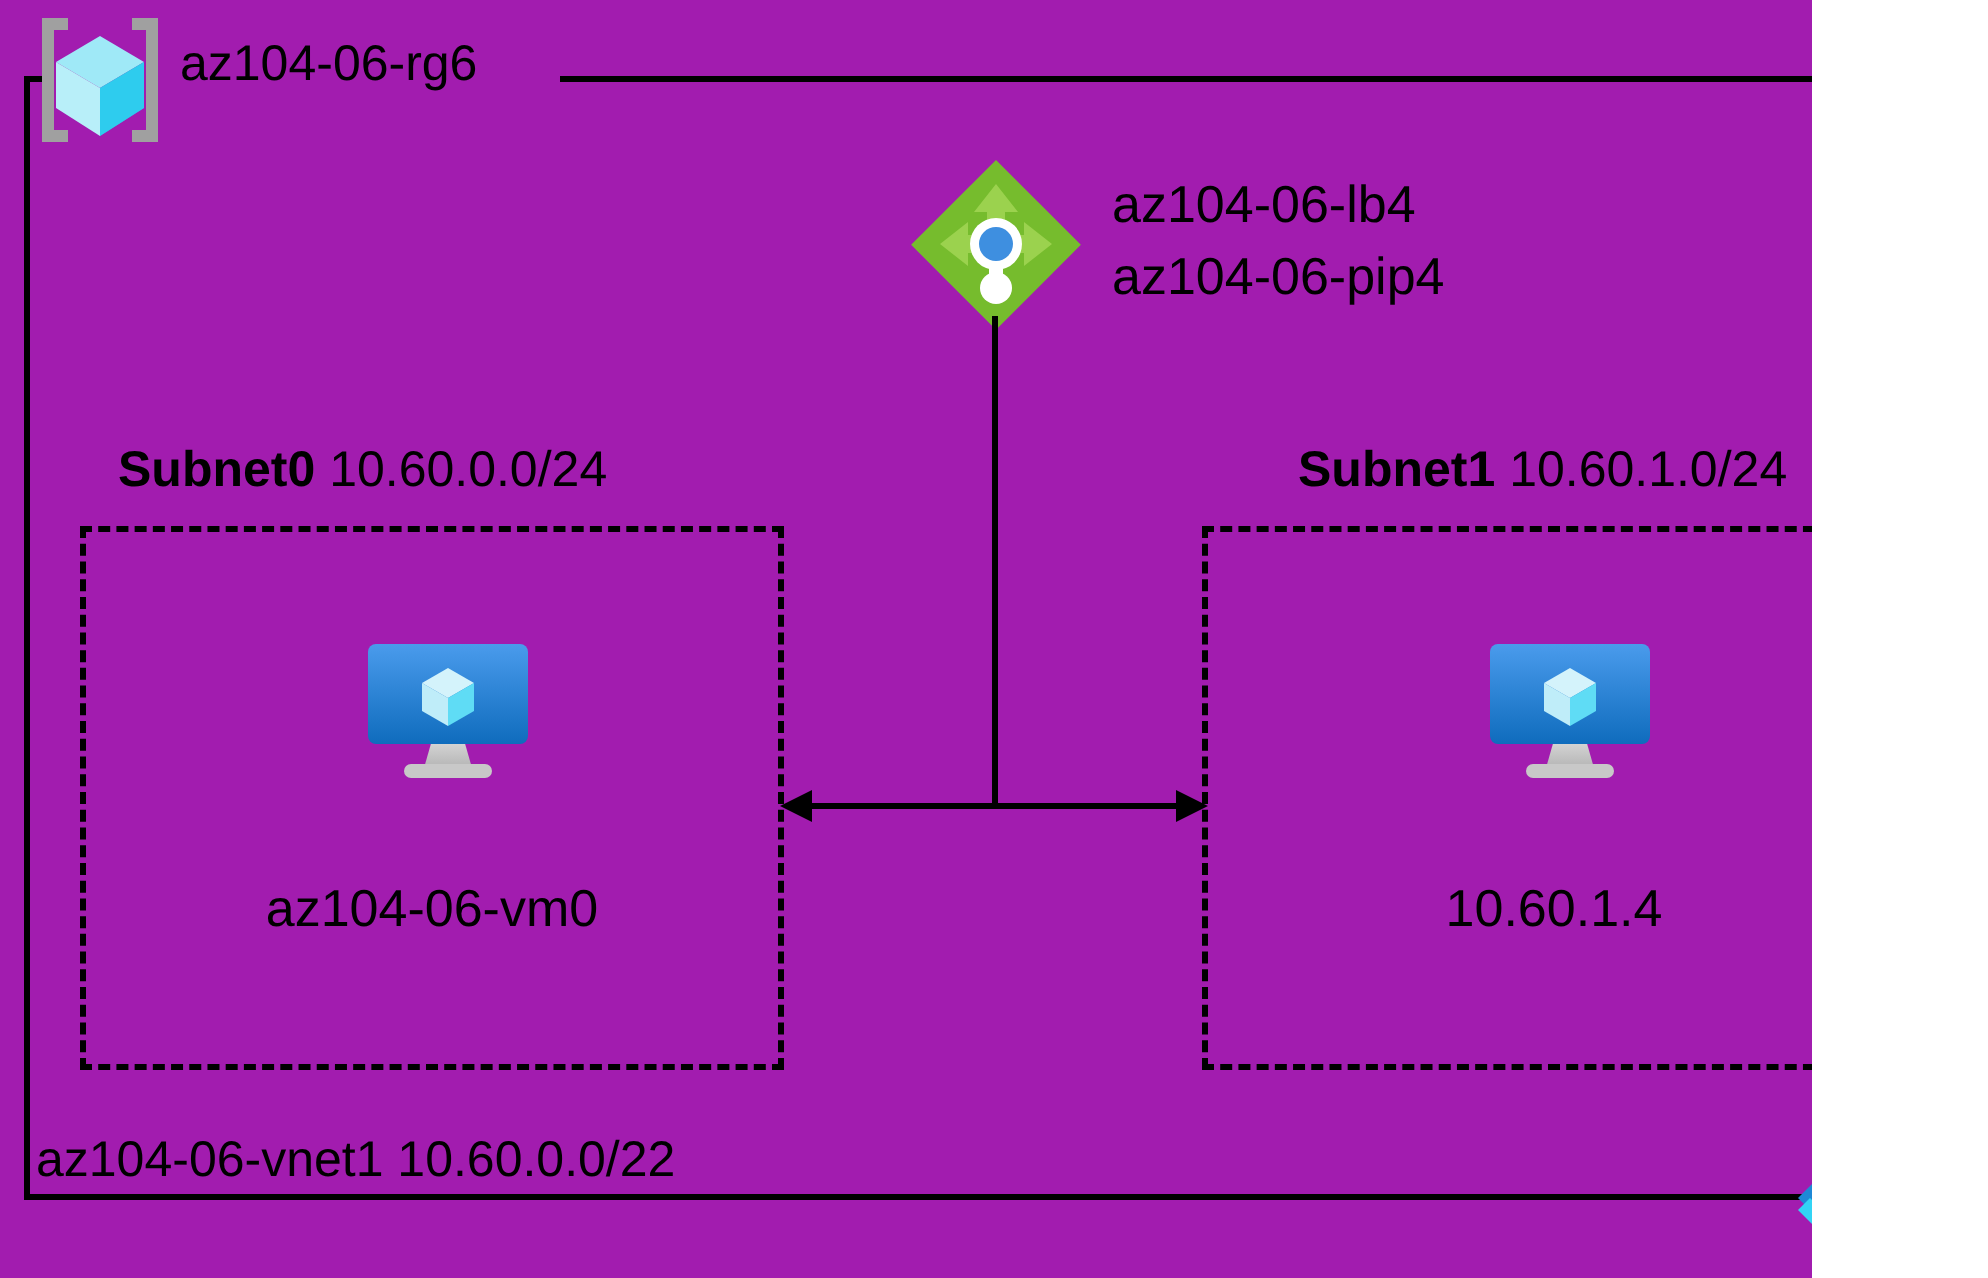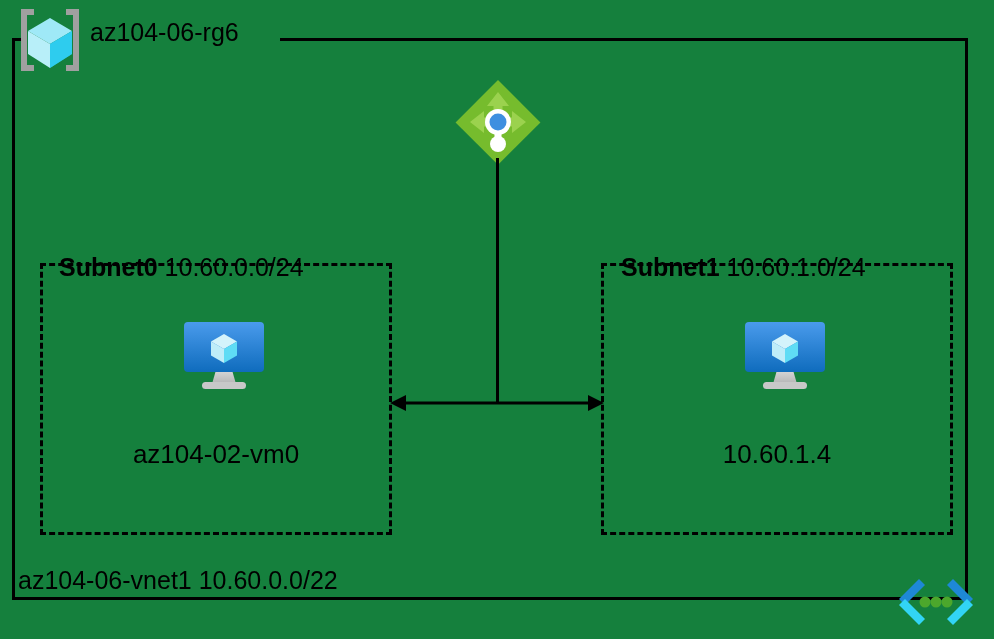--- a/index.html
+++ b/index.html
@@ -5,23 +5,23 @@
   html, body {
     margin: 0;
     padding: 0;
     background: #ffffff;
   }
   body {
     font-family: "Liberation Sans", sans-serif;
   }
   #canvas {
     position: relative;
-    width: 994px;
+    width: 906px;
     height: 639px;
-    background: #15803d;
+    background: #a21caf;
     overflow: hidden;
   }
 
   
   .rg-border-left {
     position: absolute;
     left: 12px;
     top: 38px;
     width: 3px;
     height: 562px;
@@ -102,26 +102,25 @@
     height: 245px;
     background: #000000;
   }
 
   
   .subnet-title {
     position: absolute;
     font-size: 25px;
     color: #000000;
     white-space: nowrap;
-    margin-top: 32px;
   }
   .subnet-title b { font-weight: bold; }
   .subnet-title span { font-weight: normal; }
   #subnet0-title { left: 59px; top: 221px; }
-  #subnet1-title { left: 621px; top: 221px; }
+  #subnet1-title { left: 649px; top: 221px; }
 
   
   .subnet-box {
     position: absolute;
     top: 263px;
     width: 352px;
     height: 272px;
     border: 3px dashed #000000;
     box-sizing: border-box;
   }
@@ -212,20 +211,24 @@
 
       <path d="M46 16 L57 30 L50.5 30 L50.5 44 L41.5 44 L41.5 30 L35 30 Z" fill="#9BD24E"></path>
       <path d="M18 46 L32 35 L32 41.5 L46 41.5 L46 50.5 L32 50.5 L32 57 Z" fill="#9BD24E"></path>
       <path d="M74 46 L60 35 L60 41.5 L46 41.5 L46 50.5 L60 50.5 L60 57 Z" fill="#9BD24E"></path>
 
       <circle cx="46" cy="46" r="13" fill="#FFFFFF"></circle>
       <rect x="42.5" y="46" width="7" height="22" fill="#FFFFFF"></rect>
       <circle cx="46" cy="68" r="8" fill="#FFFFFF"></circle>
       <circle cx="46" cy="46" r="8.5" fill="#3E8FE0"></circle>
     </svg>
+  </div>
+  <div class="lb-labels">
+    <div>az104-06-lb4</div>
+    <div>az104-06-pip4</div>
   </div>
   <div class="lb-stem"></div>
 
   <div class="subnet-title" id="subnet0-title">
     <b>Subnet0</b>
     <span>10.60.0.0/24</span>
   </div>
   <div class="subnet-box" id="subnet0-box"></div>
   <div class="vm-icon" id="vm0-icon">
     <svg width="88" height="80" viewBox="0 0 88 80">
@@ -244,21 +247,21 @@
       <rect x="22" y="66" width="44" height="7" rx="3.5" fill="#C8C8C8"></rect>
 
       <rect x="4" y="6" width="80" height="50" rx="4" fill="url(#vmgrad0)"></rect>
 
       <path d="M44 18 L57 25.5 L44 33 L31 25.5 Z" fill="#D4F3FB"></path>
       <path d="M31 25.5 L44 33 L44 47 L31 39.5 Z" fill="#BFEDF9"></path>
       <path d="M57 25.5 L57 39.5 L44 47 L44 33 Z" fill="#5FDCF5"></path>
     </svg>
   </div>
   <div class="vm-labels" id="vm0-labels">
-    <div>az104-02-vm0</div>
+    <div>az104-06-vm0</div>
   </div>
 
   <div class="subnet-title" id="subnet1-title">
     <b>Subnet1</b>
     <span>10.60.1.0/24</span>
   </div>
   <div class="subnet-box" id="subnet1-box"></div>
   <div class="vm-icon" id="vm1-icon">
     <svg width="88" height="80" viewBox="0 0 88 80">
       <defs>

